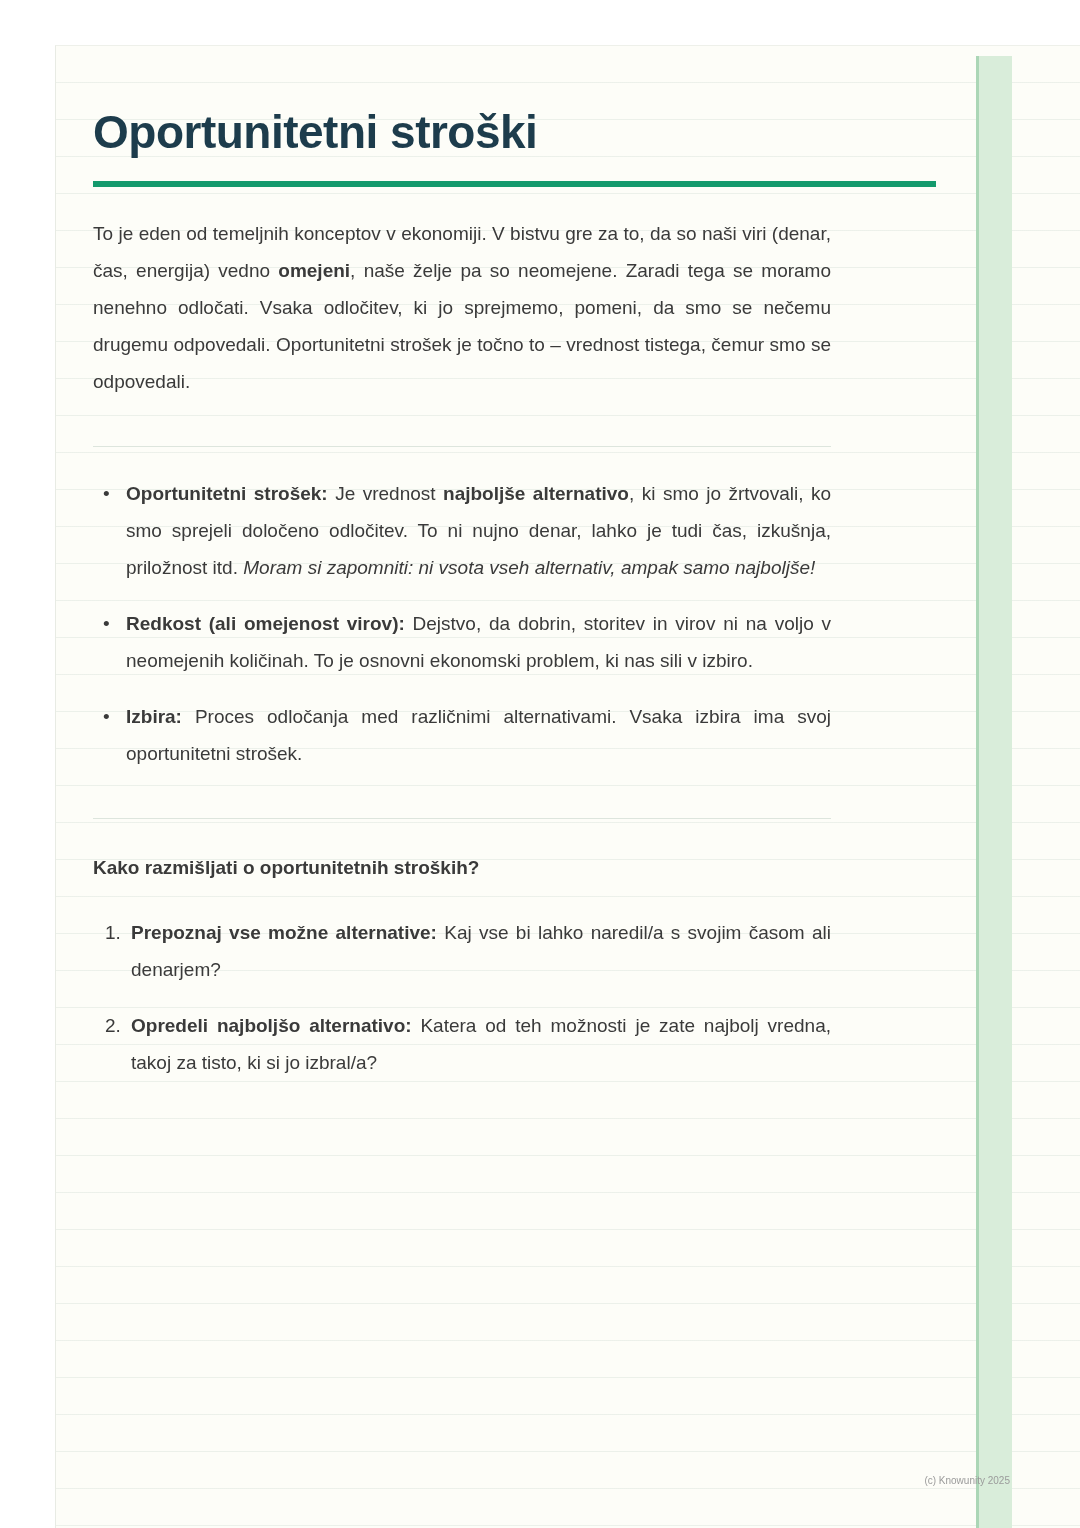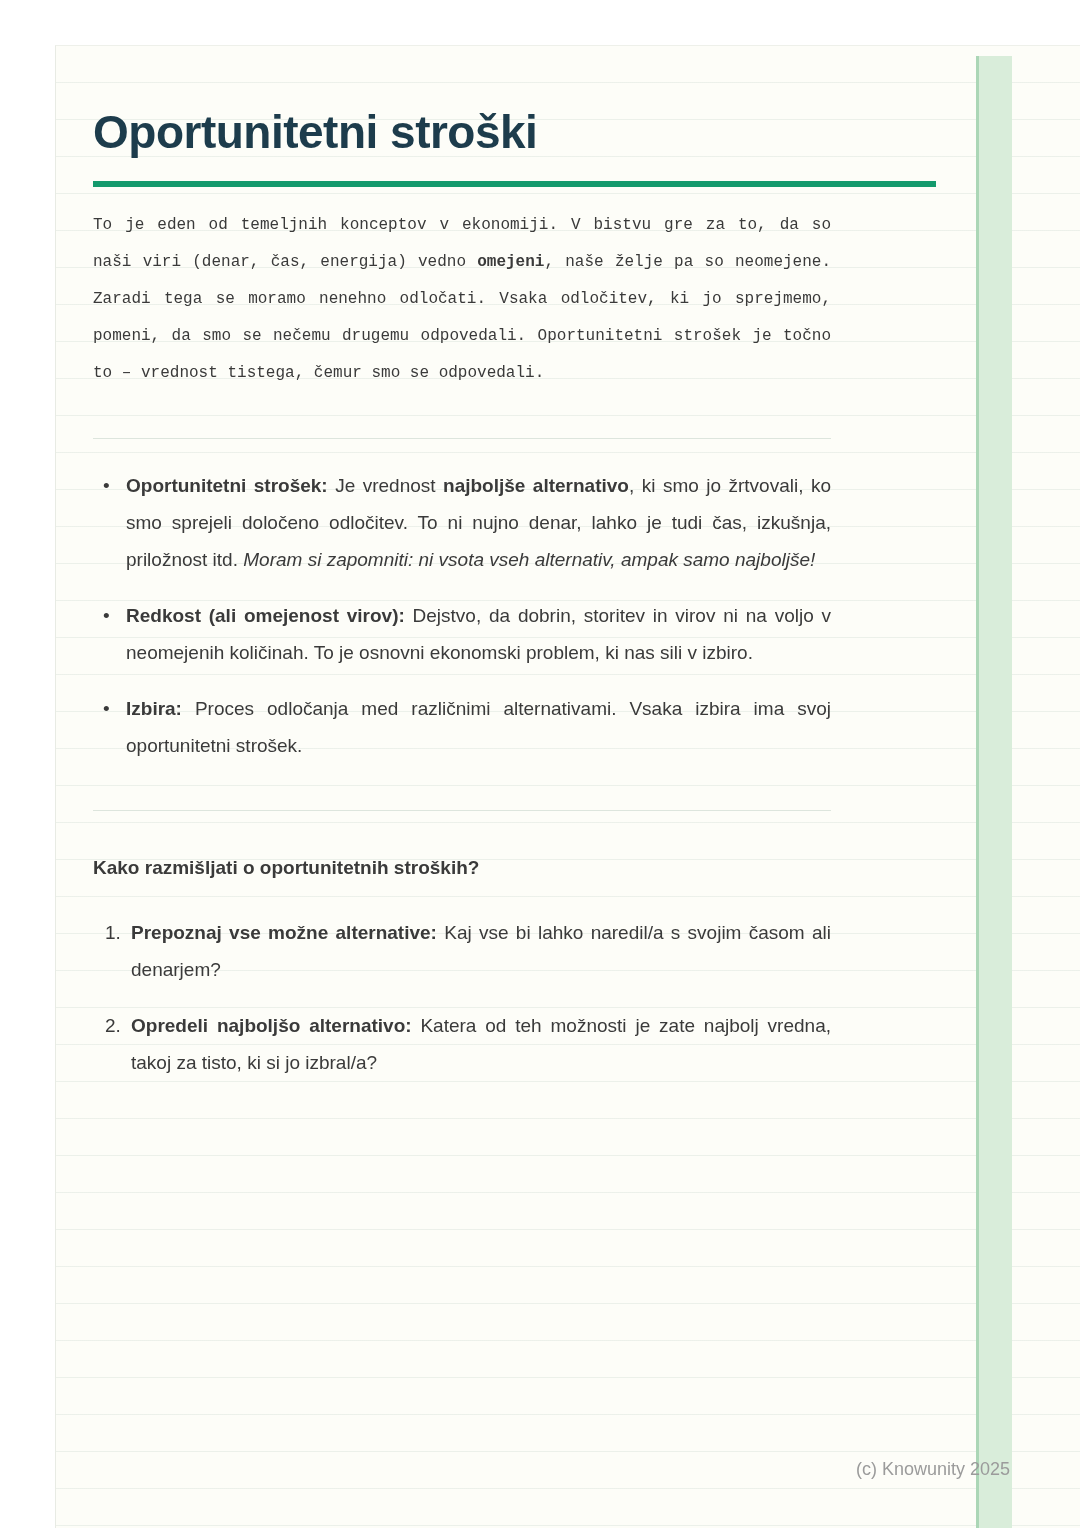--- a/index.html
+++ b/index.html
@@ -32,40 +32,39 @@
     font-size:46px; line-height:1.15; font-weight:700;
     color:var(--title, #1d3c4c); letter-spacing:-0.5px;
   }
   .title-rule { width:843px; height:6px; margin-top:22px; background:var(--accent, #149a6d); }
   .sec h2 {
     font-size:31px; font-weight:700; color:var(--accent, #149a6d);
     margin-top:52px; padding-bottom:16px; width:738px;
     border-bottom:3px solid var(--accent-light, #a8d8c2);
   }
   .body-p {
-    margin-top:20px; width:738px; font-size:16px; line-height:37px;
+    margin-top:28px; width:738px; font-size:19px; line-height:37px;
     text-align:justify;
-    font-family:Liberation Mono, monospace;
   }
   .divider {
     border:none; border-top:1px solid #dde5dd; width:738px; margin:46px 0 0 0;
   }
   ul.bullets, ol.numlist { list-style:none; margin-top:28px; width:738px; }
   ul.bullets li, ol.numlist li {
     display:flex; margin-bottom:19px; font-size:19px; line-height:37px;
   }
   .marker { width:33px; flex:0 0 33px; padding-left:10px; }
   .num    { width:38px; flex:0 0 38px; padding-left:12px; }
   .btext  { flex:1; text-align:justify; }
-  .q { margin-top:38px; font-size:19px; font-weight:700; line-height:37px; }
+  .q { margin-top:30px; font-size:19px; font-weight:700; line-height:37px; }
   strong { font-weight:700; }
   em { font-style:italic; }
   .footer {
-    position:absolute; right:70px; bottom:48px; z-index:3;
-    font-size:18px; color:var(--footer-text, #9b9b9b);
+    position:absolute; right:70px; bottom:42px; z-index:3;
+    font-size:10px; color:var(--footer-text, #9b9b9b);
   }
 </style>
 </head>
 <body>
 
 <div class="sheet">
   <div class="stripe"></div>
 
   <div class="content">
 

